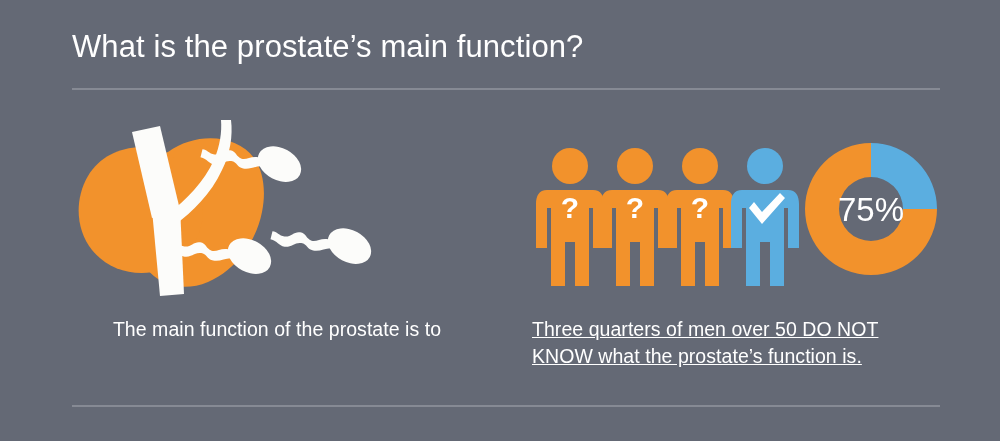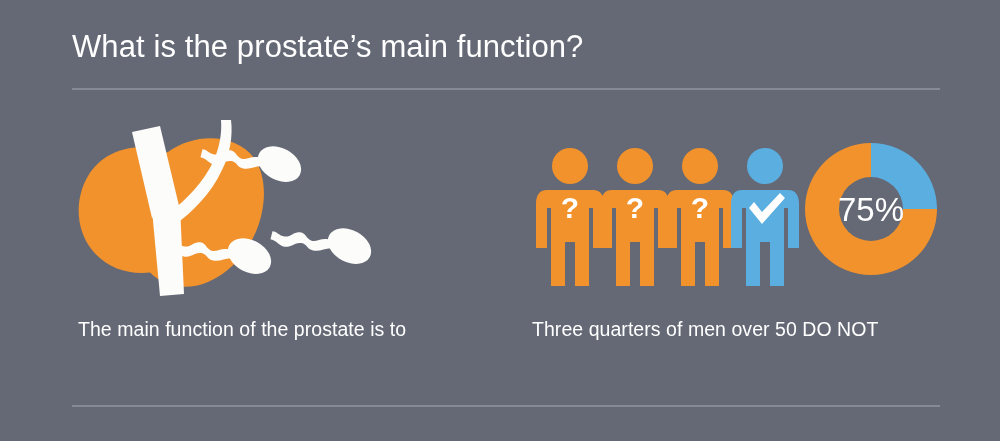--- a/index.html
+++ b/index.html
@@ -63,22 +63,22 @@
   }
 
   .caption {
     position: absolute;
     font-size: 19.5px;
     line-height: 27px;
     color: #ffffff;
     font-weight: 400;
     letter-spacing: 0.05px;
   }
-  .caption-left  { left: 18px; top: 198px; width: 410px; }
-  .caption-right { left: 7px;  top: 198px; width: 420px; }
+  .caption-left  { left: 12px; top: 198px; width: 410px; text-align: center; }
+  .caption-right { left: 7px;  top: 198px; width: 420px; text-decoration: underline; }
   .caption .line { display: block; white-space: nowrap; }
 
   .donut-label {
     font-family: "Liberation Sans", sans-serif;
     font-size: 33px;
     fill: #ffffff;
     font-weight: 400;
   }
 </style>
 </head>
@@ -288,17 +288,18 @@
                    A 66 66 0 0 1 137 71
                    L 103 71
                    A 32 32 0 0 0 71 39 Z" fill="#5BAEE0"></path>
           <text class="donut-label" x="71" y="83" text-anchor="middle">75%</text>
         </g>
       </svg>
     </div>
 
     <div class="caption caption-right">
       <span class="line">Three quarters of men over 50 DO NOT</span>
+      <span class="line">KNOW what the prostate’s function is.</span>
     </div>
   </div>
 
   <div class="divider divider-bottom"></div>
 </div>
 
 </body></html>

